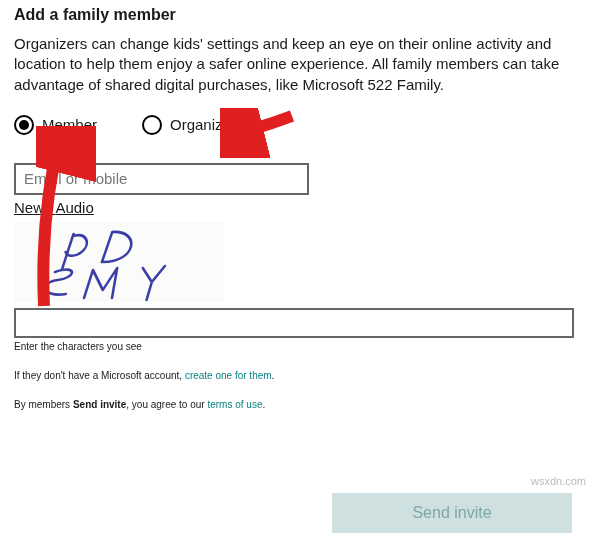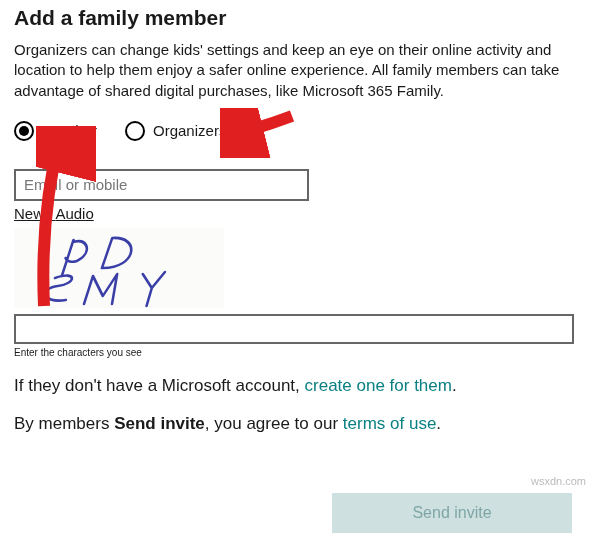--- a/index.html
+++ b/index.html
@@ -7,33 +7,33 @@
       font-family: "Segoe UI", Arial, sans-serif;
       font-size: 15px;
       color: #1a1a1a;
       width: 592px;
       height: 547px;
       padding: 6px 12px 8px 14px;
       position: relative;
       background: #fff;
     }
     h1 {
-      font-size: 21px;
+      font-size: 16px;
       font-weight: 600;
       margin-bottom: 10px;
     }
     .description {
       font-size: 15px;
       line-height: 1.35;
       margin-bottom: 20px;
       max-width: 560px;
     }
     .radio-row {
       display: flex;
-      gap: 28px;
+      gap: 45px;
       margin-bottom: 28px;
       align-items: flex-start;
     }
     .radio-option {
       display: flex;
       align-items: center;
       gap: 8px;
       cursor: pointer;
     }
     .radio-outer {
@@ -87,21 +87,21 @@
       font-size: 15px;
       padding: 4px 8px;
       font-family: inherit;
     }
     .captcha-caption {
       font-size: 10px;
       margin-top: 3px;
     }
 
     .para {
-      font-size: 17px;
+      font-size: 10px;
       margin-top: 18px;
     }
     .link { color: #0b8082; cursor: pointer; }
     .strong { font-weight: 600; }
 
     .send-button {
       position: absolute;
       right: 20px;
       bottom: 14px;
       width: 240px;
@@ -129,21 +129,21 @@
     }
     .arrow svg { display: block; }
   </style>
 </head>
 <body>
 
 
 
 <h1>Add a family member</h1>
 
-<p class="description">Organizers can change kids' settings and keep an eye on their online activity and location to help them enjoy a safer online experience. All family members can take advantage of shared digital purchases, like Microsoft 365 Family.</p>
+<p class="description">Organizers can change kids' settings and keep an eye on their online activity and location to help them enjoy a safer online experience. All family members can take advantage of shared digital purchases, like Microsoft 522 Family.</p>
 
 <div class="radio-row">
   <label class="radio-option selected">
     <span class="radio-outer">
         <span class="radio-inner"></span>
       </span>
     <span class="radio-label">Member</span>
   </label>
   <label class="radio-option unselected">
     <span class="radio-outer"></span>

